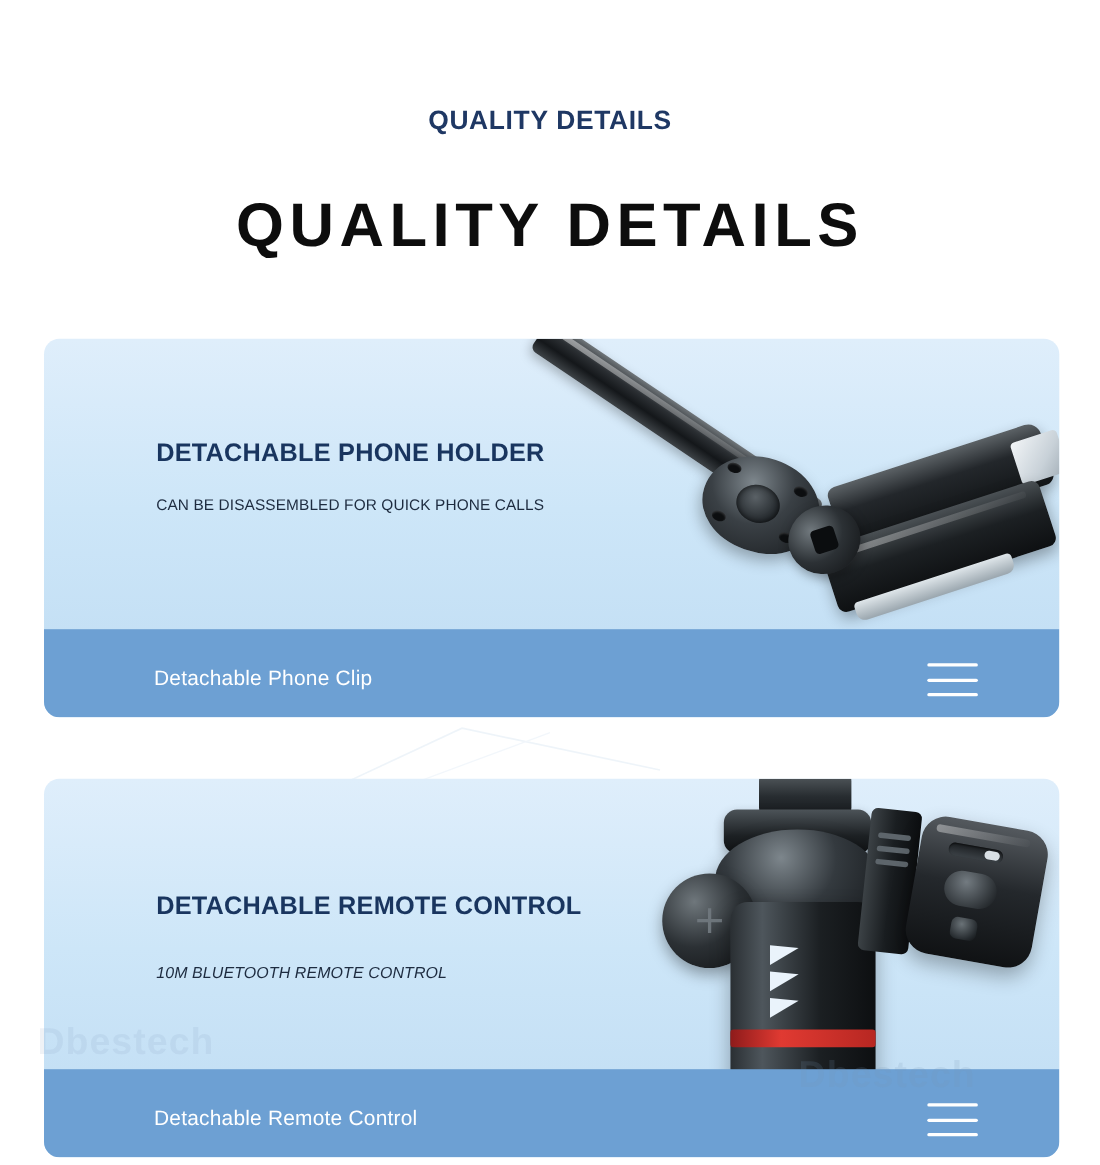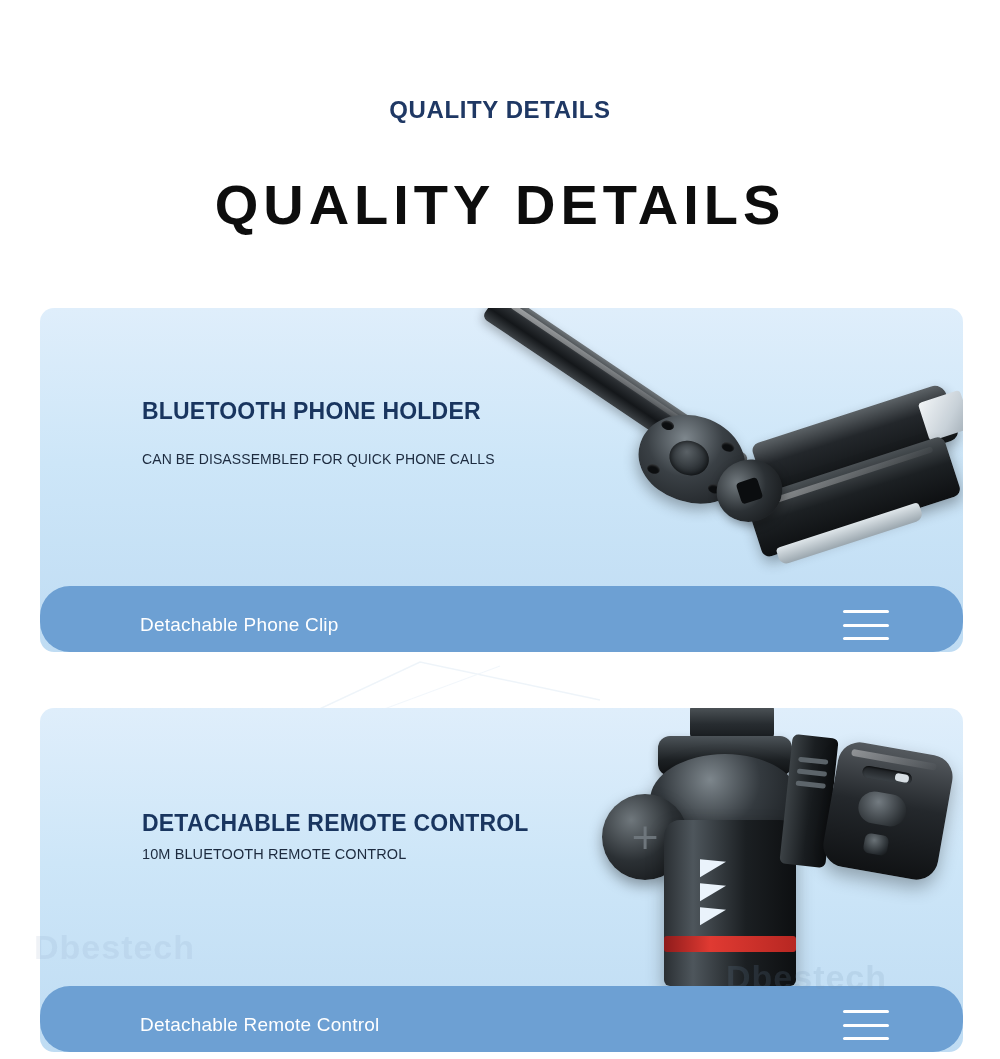--- a/index.html
+++ b/index.html
@@ -70,32 +70,31 @@
   .card-sub {
     position: absolute;
     left: 102px;
     top: 143px;
     font-size: 14px;
     color: #1d2b3f;
     letter-spacing: 0.1px;
     white-space: nowrap;
   }
   .card-2 .card-title { top: 102px; }
-  .card-2 .card-sub { top: 138px; font-size: 14.5px; }
+  .card-2 .card-sub { top: 169px; font-size: 14.5px; font-style: italic; }
 
   .card-footer {
     position: absolute;
     left: 0; right: 0; bottom: 0;
-    height: 66px;
+    height: 80px;
     background: #6da0d3;
     display: flex;
     align-items: center;
     justify-content: space-between;
     padding: 12px 74px 0 100px;
-    border-radius: 30px;
   }
   .card-footer-label {
     color: #ffffff;
     font-size: 19px;
     letter-spacing: 0.2px;
   }
   .hamburger {
     width: 46px;
     height: 30px;
     display: flex;
@@ -429,21 +428,21 @@
             <div class="clip-pad"></div>
           </div>
           <div class="clip-front">
             <div class="clip-front-hi"></div>
           </div>
           <div class="clip-lip"></div>
           <div class="clip-knob"></div>
         </div>
       </div>
 
-      <div class="card-title">BLUETOOTH PHONE HOLDER</div>
+      <div class="card-title">DETACHABLE PHONE HOLDER</div>
       <div class="card-sub">CAN BE DISASSEMBLED FOR QUICK PHONE CALLS</div>
     </div>
 
     <div class="card-footer">
       <div class="card-footer-label">Detachable Phone Clip</div>
       <div class="hamburger">
         <span></span>
         <span></span>
         <span></span>
       </div>

